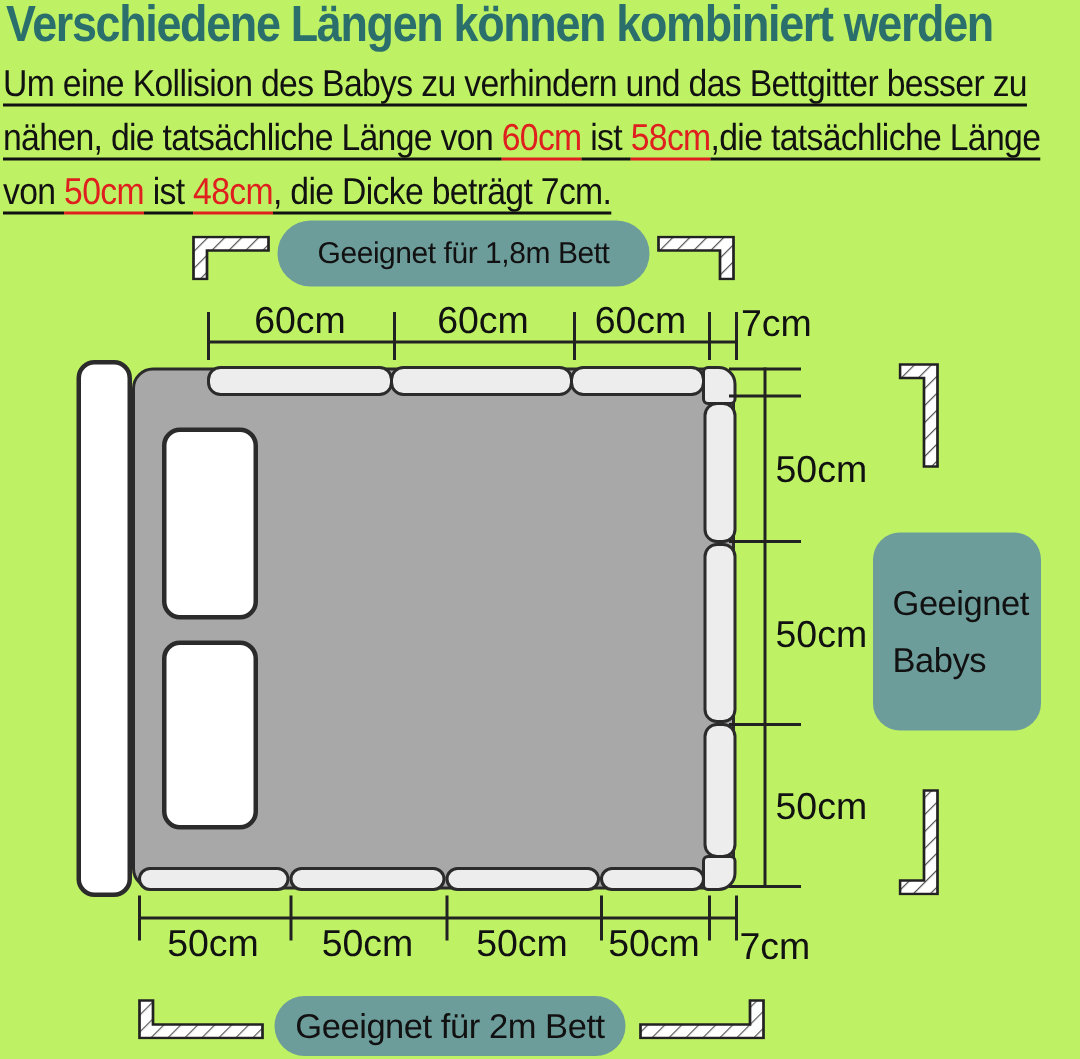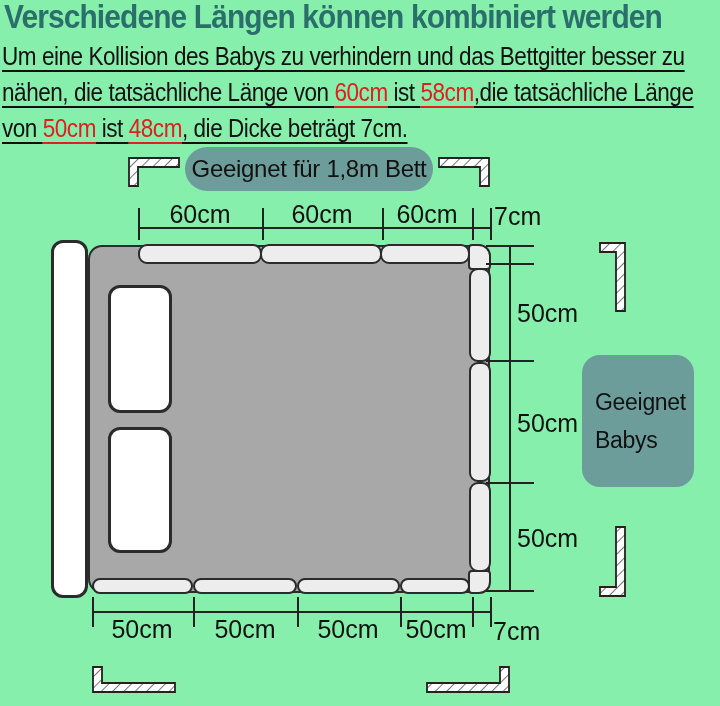--- a/index.html
+++ b/index.html
@@ -1,37 +1,37 @@
 <!DOCTYPE html>
 <html><head>
 <meta charset="utf-8">
 <style>
   * { margin:0; padding:0; box-sizing:border-box; }
   html,body { background:#ffffff; }
   .stage {
     position:relative; width:720px; height:706px; overflow:hidden;
-    background:#86efac; font-family:"Liberation Sans", sans-serif; color:#111;
+    background:#bef264; font-family:"Liberation Sans", sans-serif; color:#111;
   }
   
   .title {
     position:absolute; left:4px; top:-3px; white-space:nowrap;
     font-size:34px; font-weight:bold; letter-spacing:-1px; color:#2b6f6c;
     transform:scaleX(0.88); transform-origin:left top;
   }
   
   .intro { position:absolute; left:2px; top:38px; width:760px; }
   .iline { white-space:nowrap; font-size:25px; line-height:36px; letter-spacing:-0.5px;
            transform:scaleX(0.9); transform-origin:left top; }
   .u { text-decoration:underline; text-decoration-thickness:2px; text-underline-offset:5px; }
   .red { color:#e01f1f; }
   
   .badge {
     position:absolute; background:#6d9d9b; color:#111;
     display:flex; align-items:center; justify-content:center;
-    font-size:24px; letter-spacing:-0.3px;
+    font-size:20px; letter-spacing:-0.3px;
   }
   .badge.top    { left:185px; top:147px; width:248px; height:44px; border-radius:22px; }
   .badge.bottom { left:183px; top:664px; width:234px; height:40px; border-radius:20px; font-size:23px; }
   .badge.right  { left:582px; top:355px; width:112px; height:132px; border-radius:18px;
                   flex-direction:column; align-items:flex-start; 
                   padding-left:13px; font-size:23px; line-height:38px; }
   
   .hline { position:absolute; height:0; border-top:2px solid #222; }
   .vline { position:absolute; width:0; border-left:2px solid #222; }
   .dimlabel { position:absolute; font-size:25px; color:#111; white-space:nowrap; }
@@ -156,17 +156,18 @@
     <div class="dimlabel c" style="left:142px; top:615px">50cm</div>
     <div class="dimlabel c" style="left:245px; top:615px">50cm</div>
     <div class="dimlabel c" style="left:348px; top:615px">50cm</div>
     <div class="dimlabel c" style="left:436px; top:615px">50cm</div>
     <div class="dimlabel" style="left:493px; top:617px">7cm</div>
   </div>
 
   <svg class="bracket" style="left:92px; top:666px" width="84" height="27">
     <path d="M1 1 H10 V17 H83 V26 H1 Z" fill="url(#hatch)" stroke="#222" stroke-width="1.8"></path>
   </svg>
+  <div class="badge bottom">Geeignet für 2m Bett</div>
   <svg class="bracket" style="left:426px; top:666px" width="84" height="27">
     <path d="M74 1 H83 V26 H1 V17 H74 Z" fill="url(#hatch)" stroke="#222" stroke-width="1.8"></path>
   </svg>
 
 </div>
 
 </body></html>

